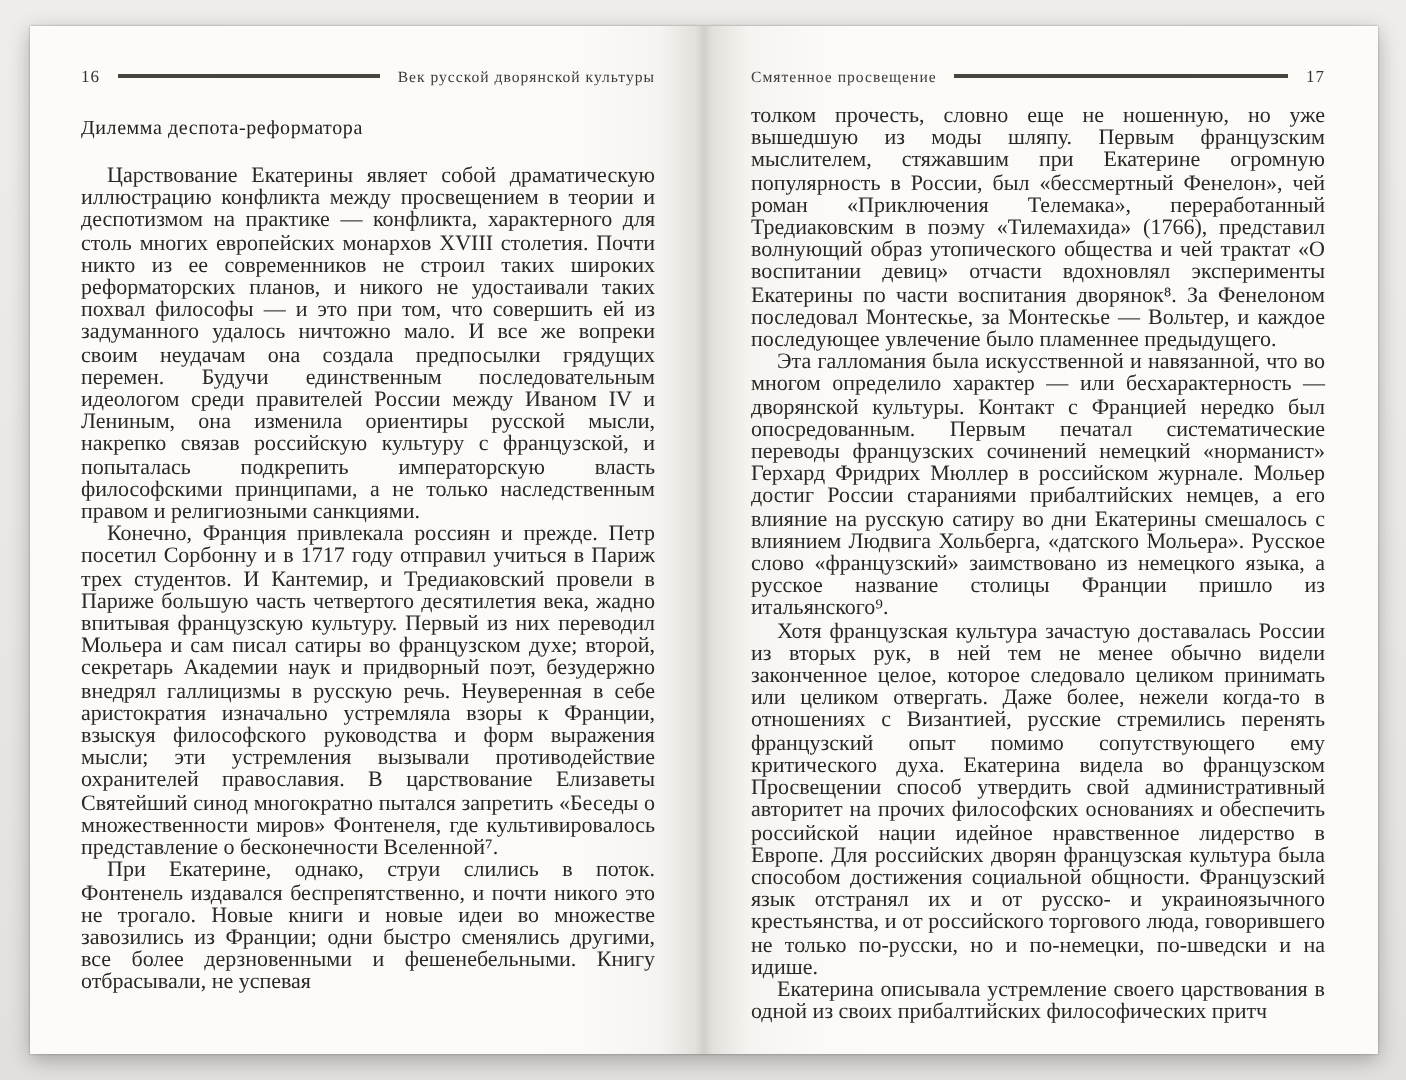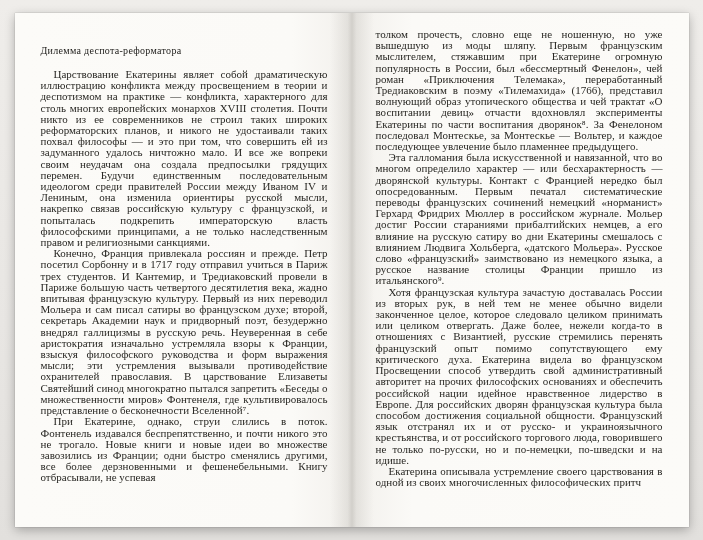--- a/index.html
+++ b/index.html
@@ -62,31 +62,41 @@
   }
   .indent { text-indent: 13px; }
 </style>
 </head>
 <body>
 
 <div class="screen">
   <div class="spread">
 
     <section class="page page-left">
+      <header class="running-head">
+        <span class="pagenum">16</span>
+        <span class="head-rule"></span>
+        <span class="running-title">Век русской дворянской культуры</span>
+      </header>
 
       <h1 class="section-title">Дилемма деспота-реформатора</h1>
 
       <p class="body-par indent">Царствование Екатерины являет собой драматическую иллюстрацию конфликта между просвещением в теории и деспотизмом на практике — конфликта, характерного для столь многих европейских монархов XVIII столетия. Почти никто из ее современников не строил таких широких реформаторских планов, и никого не удостаивали таких похвал философы — и это при том, что совершить ей из задуманного удалось ничтожно мало. И все же вопреки своим неудачам она создала предпосылки грядущих перемен. Будучи единственным последовательным идеологом среди правителей России между Иваном IV и Лениным, она изменила ориентиры русской мысли, накрепко связав российскую культуру с французской, и попыталась подкрепить императорскую власть философскими принципами, а не только наследственным правом и религиозными санкциями.</p>
       <p class="body-par indent">Конечно, Франция привлекала россиян и прежде. Петр посетил Сорбонну и в 1717 году отправил учиться в Париж трех студентов. И Кантемир, и Тредиаковский провели в Париже большую часть четвертого десятилетия века, жадно впитывая французскую культуру. Первый из них переводил Мольера и сам писал сатиры во французском духе; второй, секретарь Академии наук и придворный поэт, безудержно внедрял галлицизмы в русскую речь. Неуверенная в себе аристократия изначально устремляла взоры к Франции, взыскуя философского руководства и форм выражения мысли; эти устремления вызывали противодействие охранителей православия. В царствование Елизаветы Святейший синод многократно пытался запретить «Беседы о множественности миров» Фонтенеля, где культивировалось представление о бесконечности Вселенной⁷.</p>
       <p class="body-par indent">При Екатерине, однако, струи слились в поток. Фонтенель издавался беспрепятственно, и почти никого это не трогало. Новые книги и новые идеи во множестве завозились из Франции; одни быстро сменялись другими, все более дерзновенными и фешенебельными. Книгу отбрасывали, не успевая</p>
     </section>
 
     <section class="page page-right">
+      <header class="running-head">
+        <span class="running-title">Смятенное просвещение</span>
+        <span class="head-rule"></span>
+        <span class="pagenum">17</span>
+      </header>
 
       <p class="body-par">толком прочесть, словно еще не ношенную, но уже вышедшую из моды шляпу. Первым французским мыслителем, стяжавшим при Екатерине огромную популярность в России, был «бессмертный Фенелон», чей роман «Приключения Телемака», переработанный Тредиаковским в поэму «Тилемахида» (1766), представил волнующий образ утопического общества и чей трактат «О воспитании девиц» отчасти вдохновлял эксперименты Екатерины по части воспитания дворянок⁸. За Фенелоном последовал Монтескье, за Монтескье — Вольтер, и каждое последующее увлечение было пламеннее предыдущего.</p>
       <p class="body-par indent">Эта галломания была искусственной и навязанной, что во многом определило характер — или бесхарактерность — дворянской культуры. Контакт с Францией нередко был опосредованным. Первым печатал систематические переводы французских сочинений немецкий «норманист» Герхард Фридрих Мюллер в российском журнале. Мольер достиг России стараниями прибалтийских немцев, а его влияние на русскую сатиру во дни Екатерины смешалось с влиянием Людвига Хольберга, «датского Мольера». Русское слово «французский» заимствовано из немецкого языка, а русское название столицы Франции пришло из итальянского⁹.</p>
       <p class="body-par indent">Хотя французская культура зачастую доставалась России из вторых рук, в ней тем не менее обычно видели законченное целое, которое следовало целиком принимать или целиком отвергать. Даже более, нежели когда-то в отношениях с Византией, русские стремились перенять французский опыт помимо сопутствующего ему критического духа. Екатерина видела во французском Просвещении способ утвердить свой административный авторитет на прочих философских основаниях и обеспечить российской нации идейное нравственное лидерство в Европе. Для российских дворян французская культура была способом достижения социальной общности. Французский язык отстранял их и от русско- и украиноязычного крестьянства, и от российского торгового люда, говорившего не только по-русски, но и по-немецки, по-шведски и на идише.</p>
-      <p class="body-par indent">Екатерина описывала устремление своего царствования в одной из своих многочисленных философических притч</p>
+      <p class="body-par indent">Екатерина описывала устремление своего царствования в одной из своих прибалтийских философических притч</p>
     </section>
 
     <div class="gutter"></div>
   </div>
 </div>
 
 </body></html>

